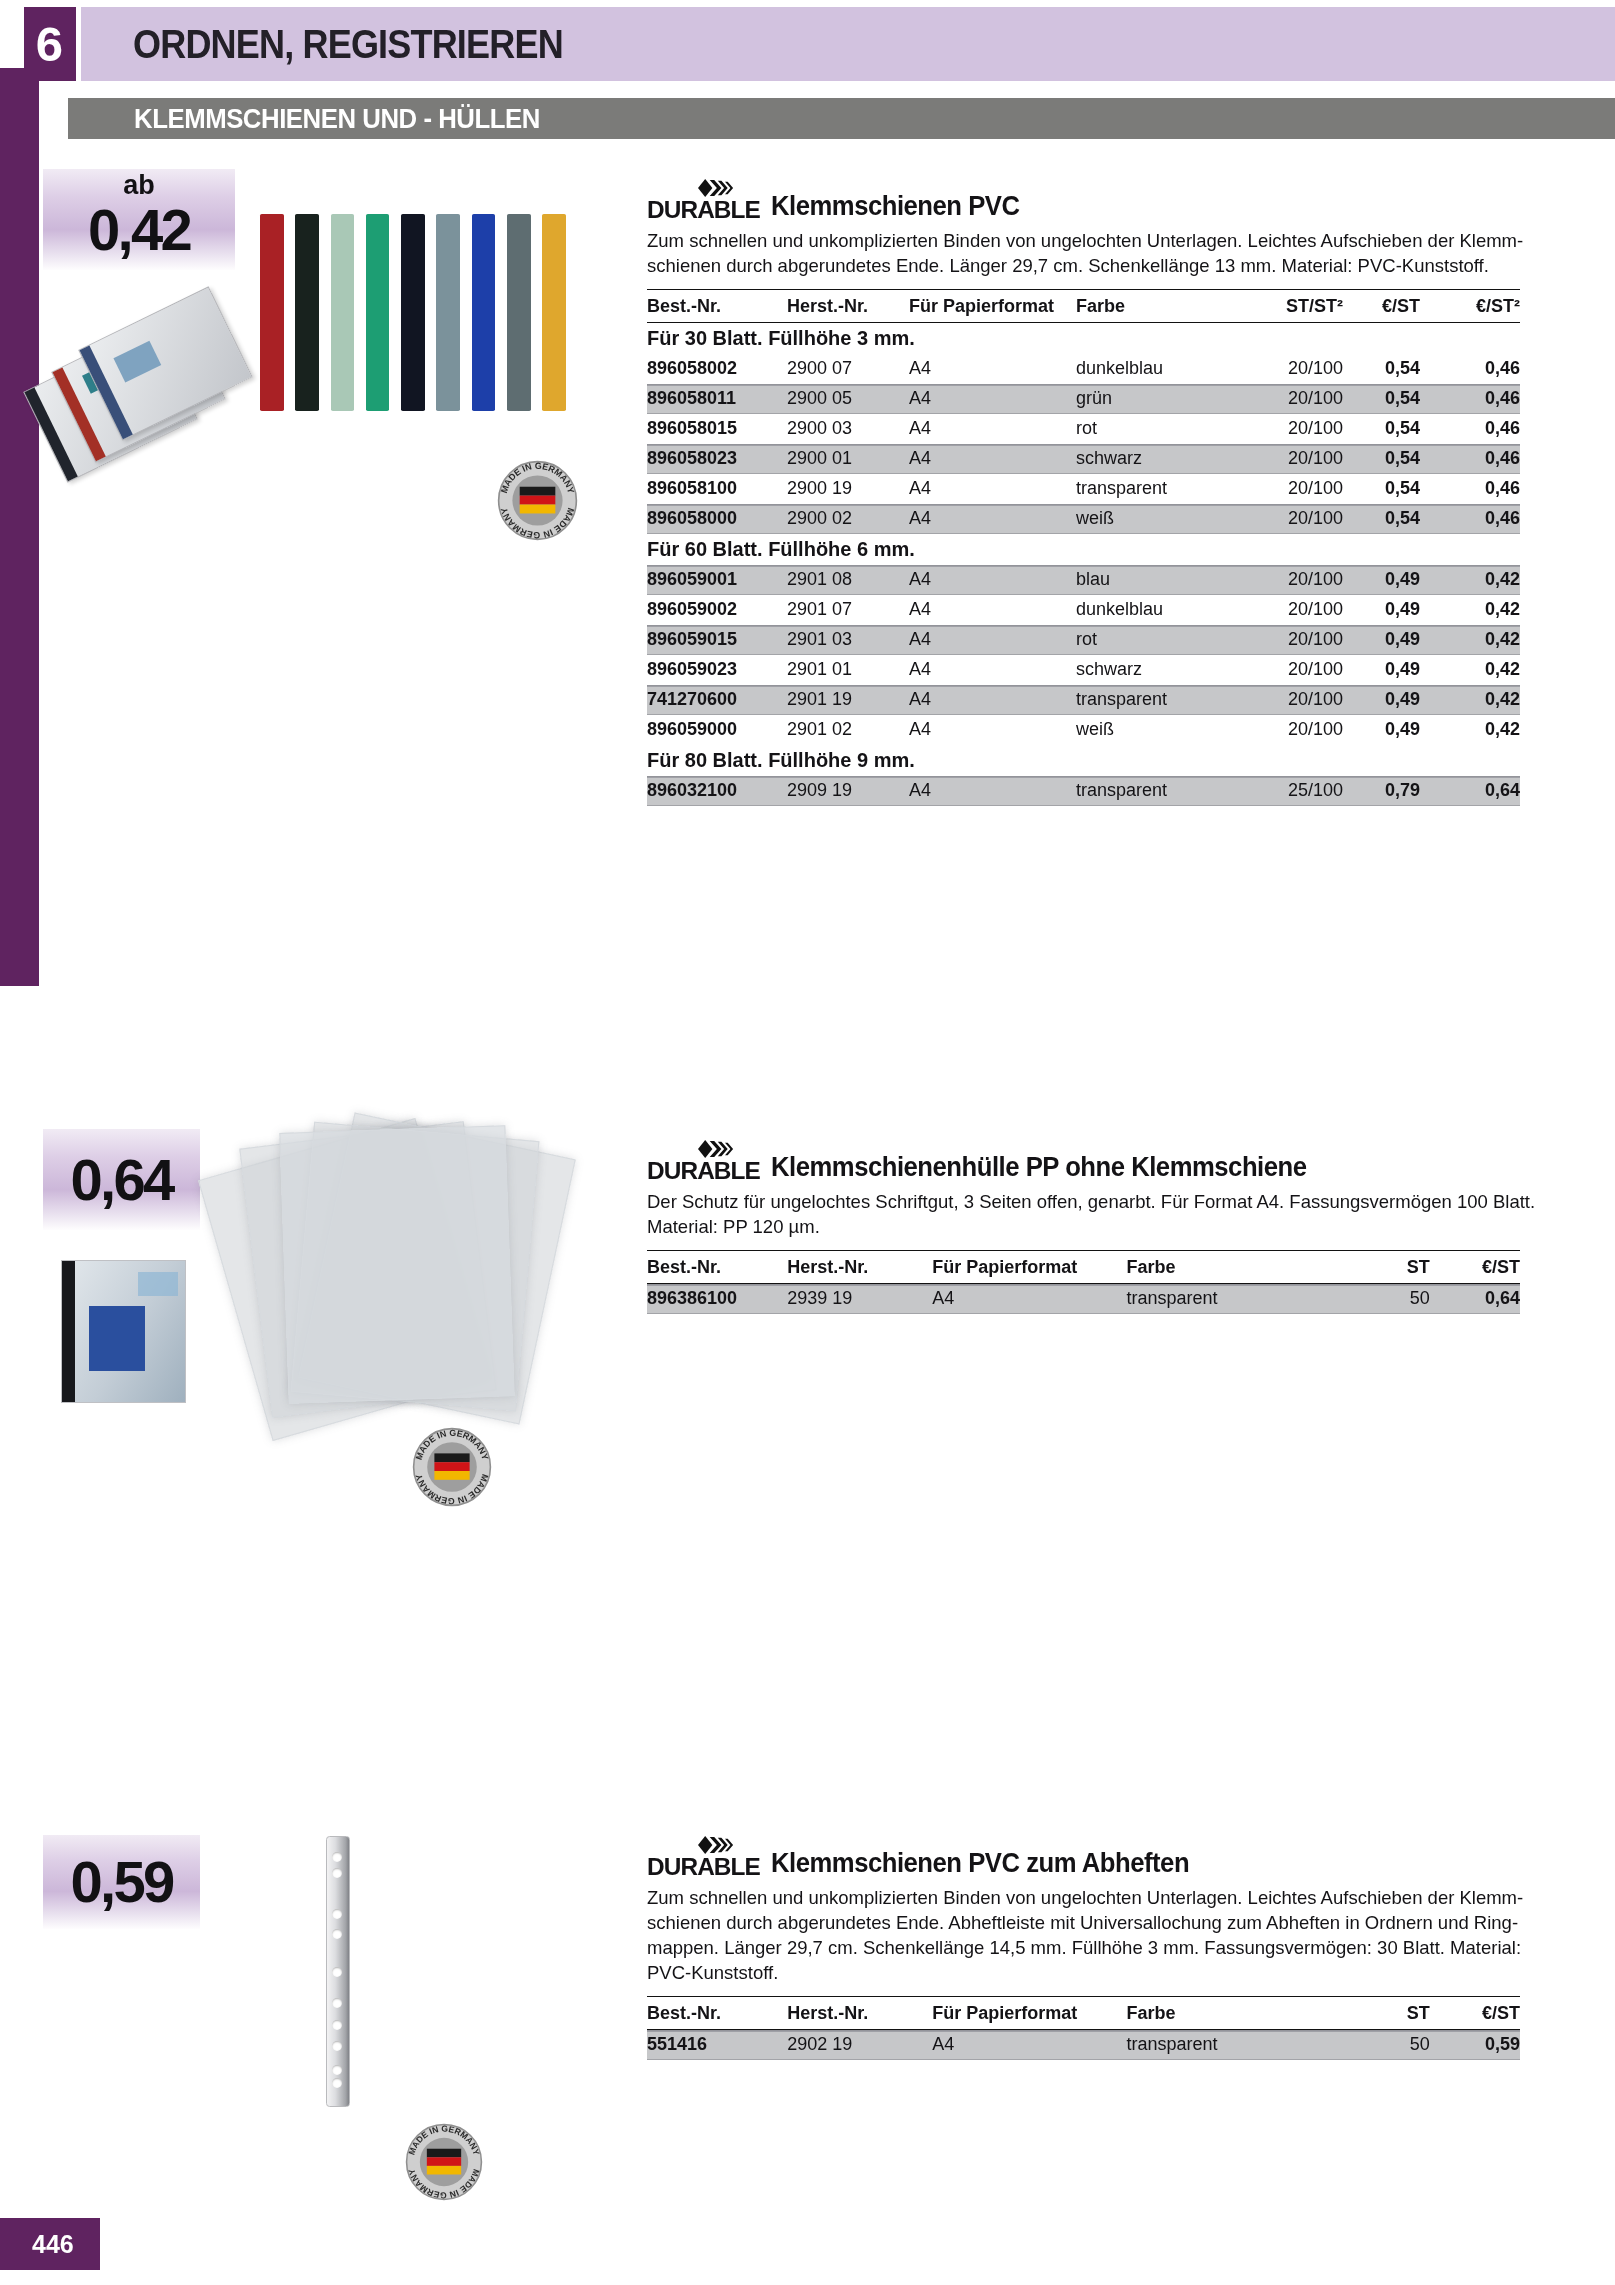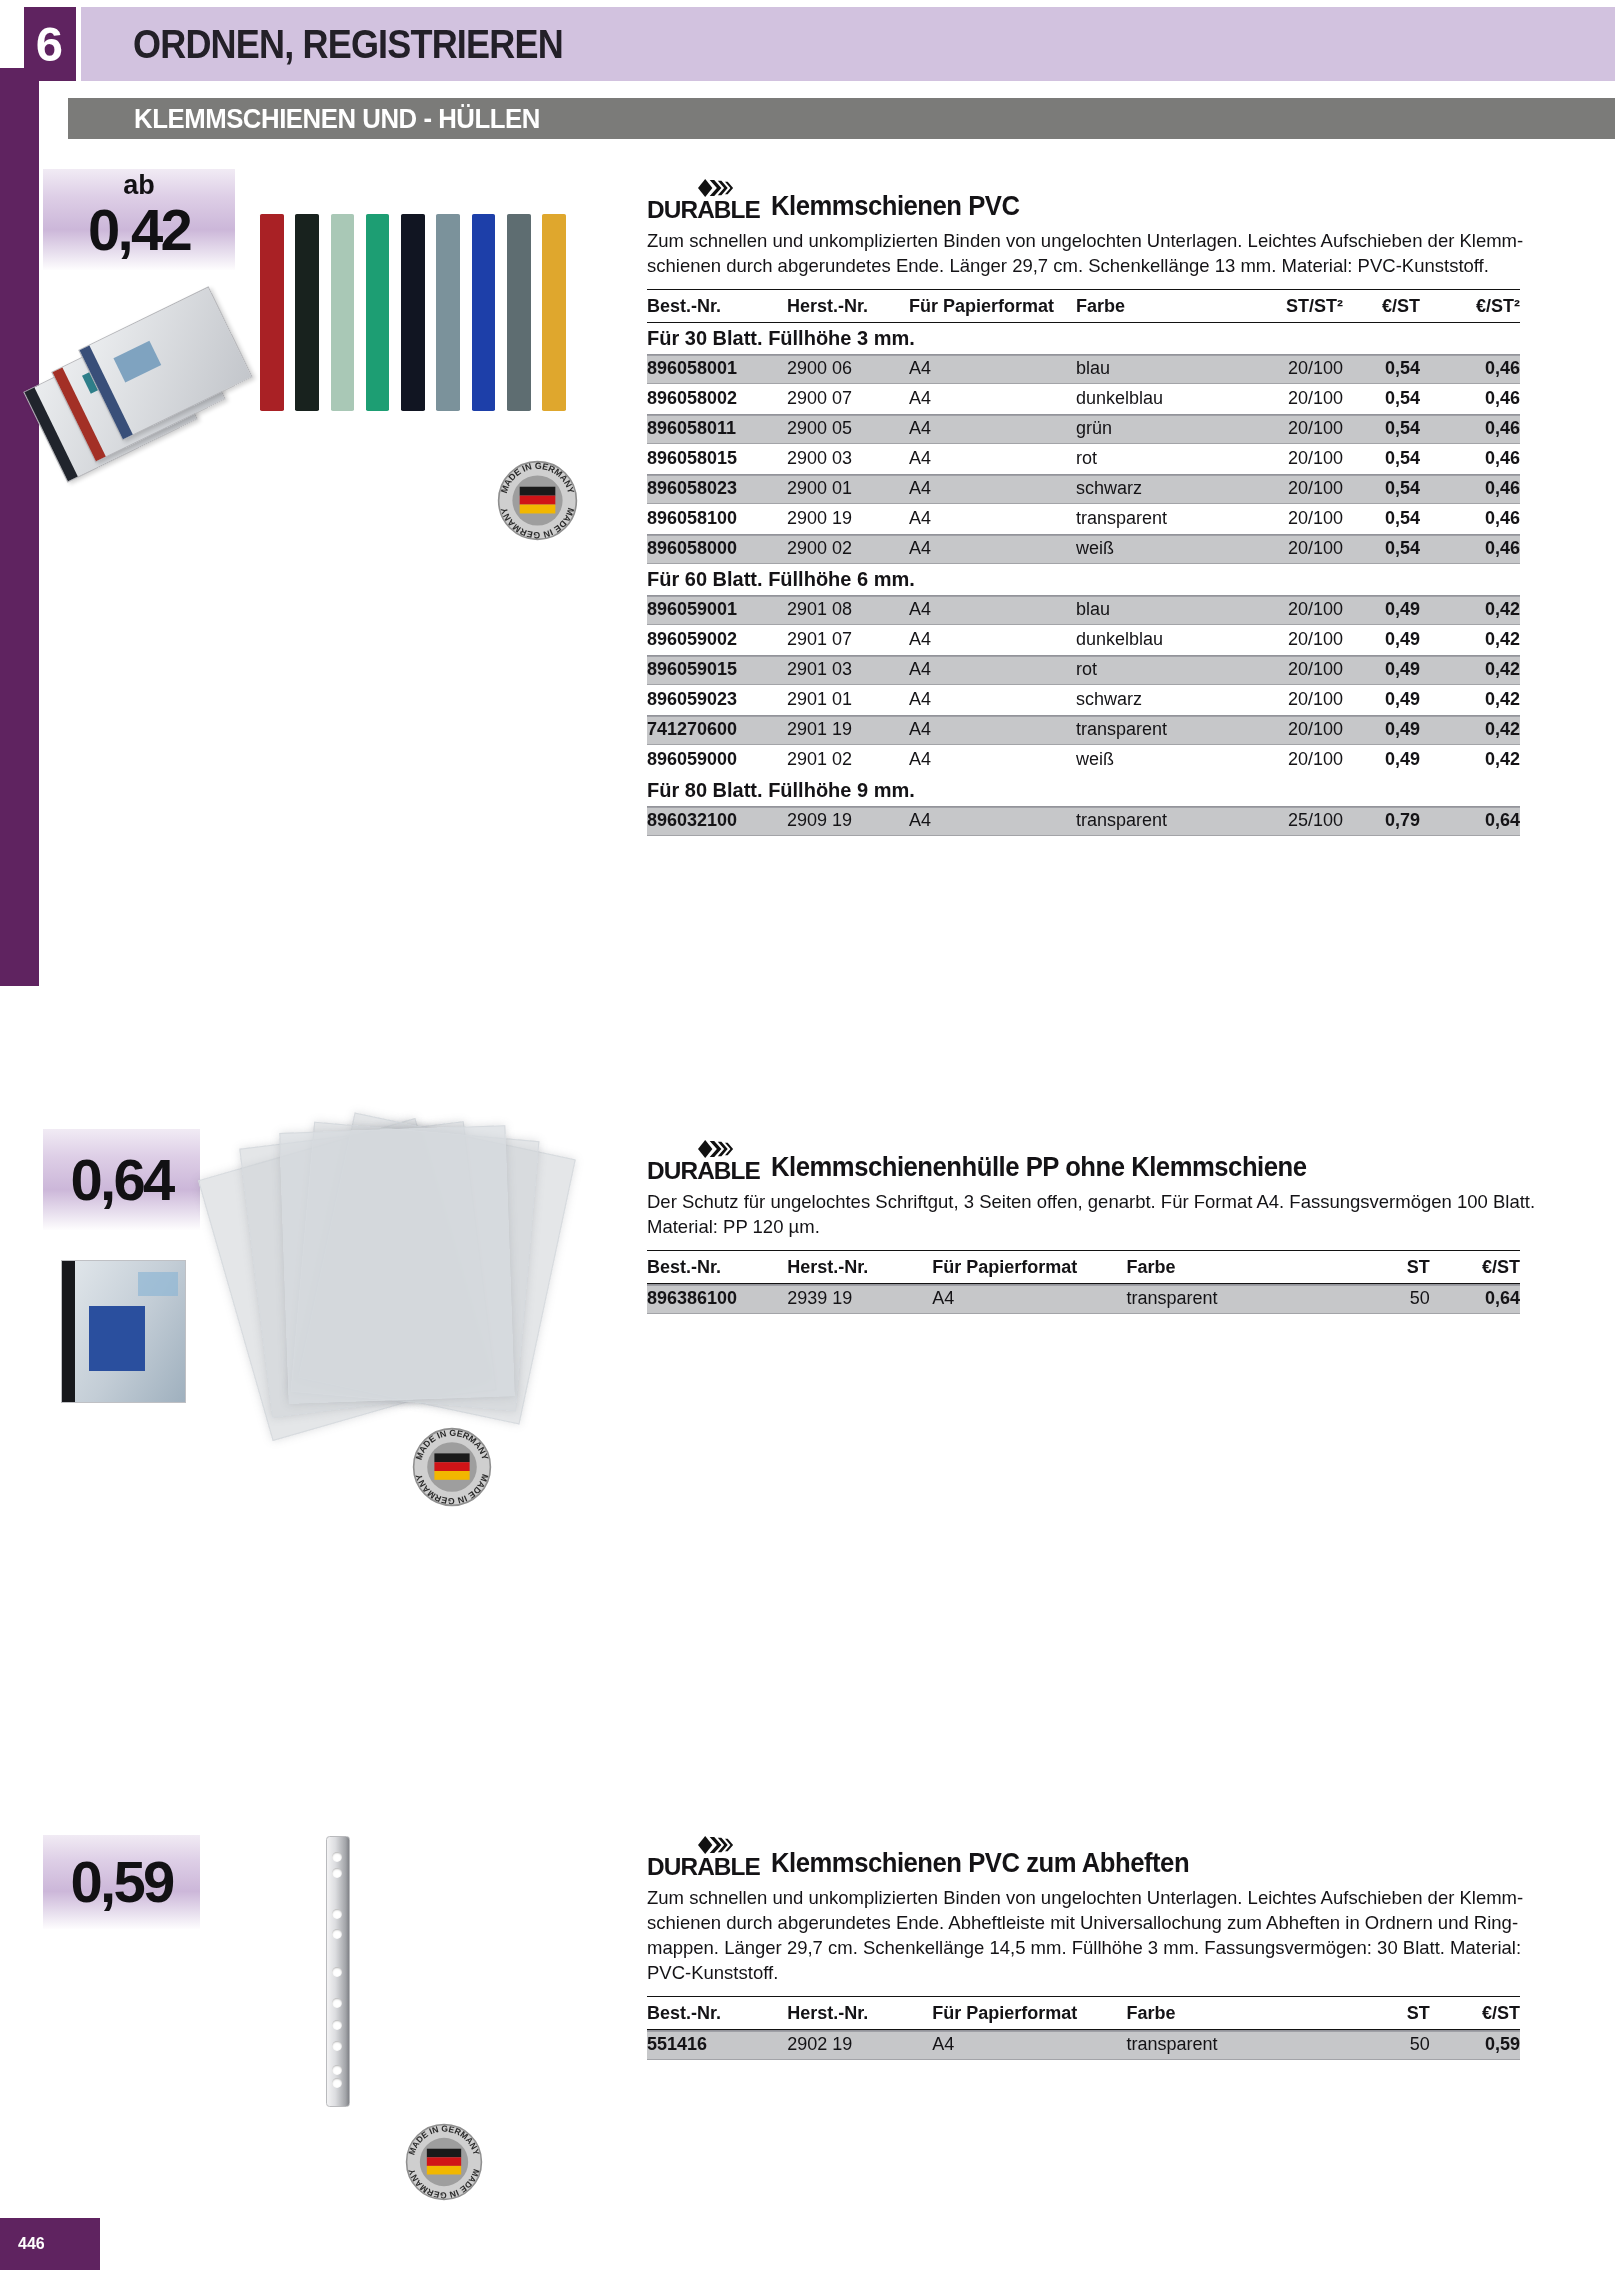--- a/index.html
+++ b/index.html
@@ -19,21 +19,21 @@
   .chapter-box{position:absolute;left:23.5px;top:7.2px;width:52px;height:74px;background:var(--purple);
     color:#fff;font-size:49px;font-weight:900;display:flex;align-items:center;justify-content:center}
   .top-banner{position:absolute;left:81px;top:7.2px;width:1534px;height:74px;background:var(--lavender)}
   .top-banner .t{position:absolute;left:52px;top:50%;transform:translateY(-50%) scaleX(.9);
     transform-origin:left center;font-size:40px;font-weight:900;color:#232028;white-space:nowrap;letter-spacing:-0.9px}
   .gray-banner{position:absolute;left:68px;top:98px;width:1548px;height:41px;background:var(--graybar)}
   .gray-banner .t{position:absolute;left:66px;top:50%;transform:translateY(-50%) scaleX(.92);
     transform-origin:left center;font-size:28px;font-weight:900;color:#fff;white-space:nowrap;letter-spacing:-0.5px}
   .side-bar{position:absolute;left:0;top:68px;width:39px;height:918px;background:var(--purple)}
   .page-badge{position:absolute;left:0;top:2218px;width:100px;height:52px;background:var(--purple);
-    display:flex;align-items:center;padding-left:18px;color:#fff;font-size:16px;font-weight:900}
+    display:flex;align-items:center;padding-left:32px;color:#fff;font-size:25px;font-weight:900}
   
   .price-box{position:absolute;text-align:center;color:#121114;
     background:linear-gradient(180deg,#f1ebf4 0%,#ddcee6 28%,#ccb7d9 60%,#e9e1ef 84%,#fefdfe 100%)}
   .price-box .ab{font-size:27px;font-weight:900;line-height:29px;padding-top:1.8px}
   .price-box .pr{font-size:58px;font-weight:900;letter-spacing:-2.7px;line-height:60px}
   .price-box.center{display:flex;align-items:center;justify-content:center}
   
   .prod{position:absolute;left:647px;width:873px}
   .brand-row{position:relative;display:flex;align-items:flex-end;gap:11px;height:40px}
   .durable{position:relative;font-size:24.4px;font-weight:900;letter-spacing:-0.9px;line-height:23.5px;padding-top:14.5px}
@@ -173,29 +173,20 @@
             <th>Farbe</th>
             <th class="r">ST/ST²</th>
             <th class="r">€/ST</th>
             <th class="r">€/ST²</th>
           </tr>
         </thead>
         <tbody>
           <tr class="grp">
             <td colspan="7">Für 30 Blatt. Füllhöhe 3 mm.</td>
           </tr>
-          <tr class="data gray">
-            <td class="b">896058001</td>
-            <td>2900 06</td>
-            <td>A4</td>
-            <td>blau</td>
-            <td class="r">20/100</td>
-            <td class="r b">0,54</td>
-            <td class="r b">0,46</td>
-          </tr>
           <tr class="data">
             <td class="b">896058002</td>
             <td>2900 07</td>
             <td>A4</td>
             <td>dunkelblau</td>
             <td class="r">20/100</td>
             <td class="r b">0,54</td>
             <td class="r b">0,46</td>
           </tr>
           <tr class="data gray">

